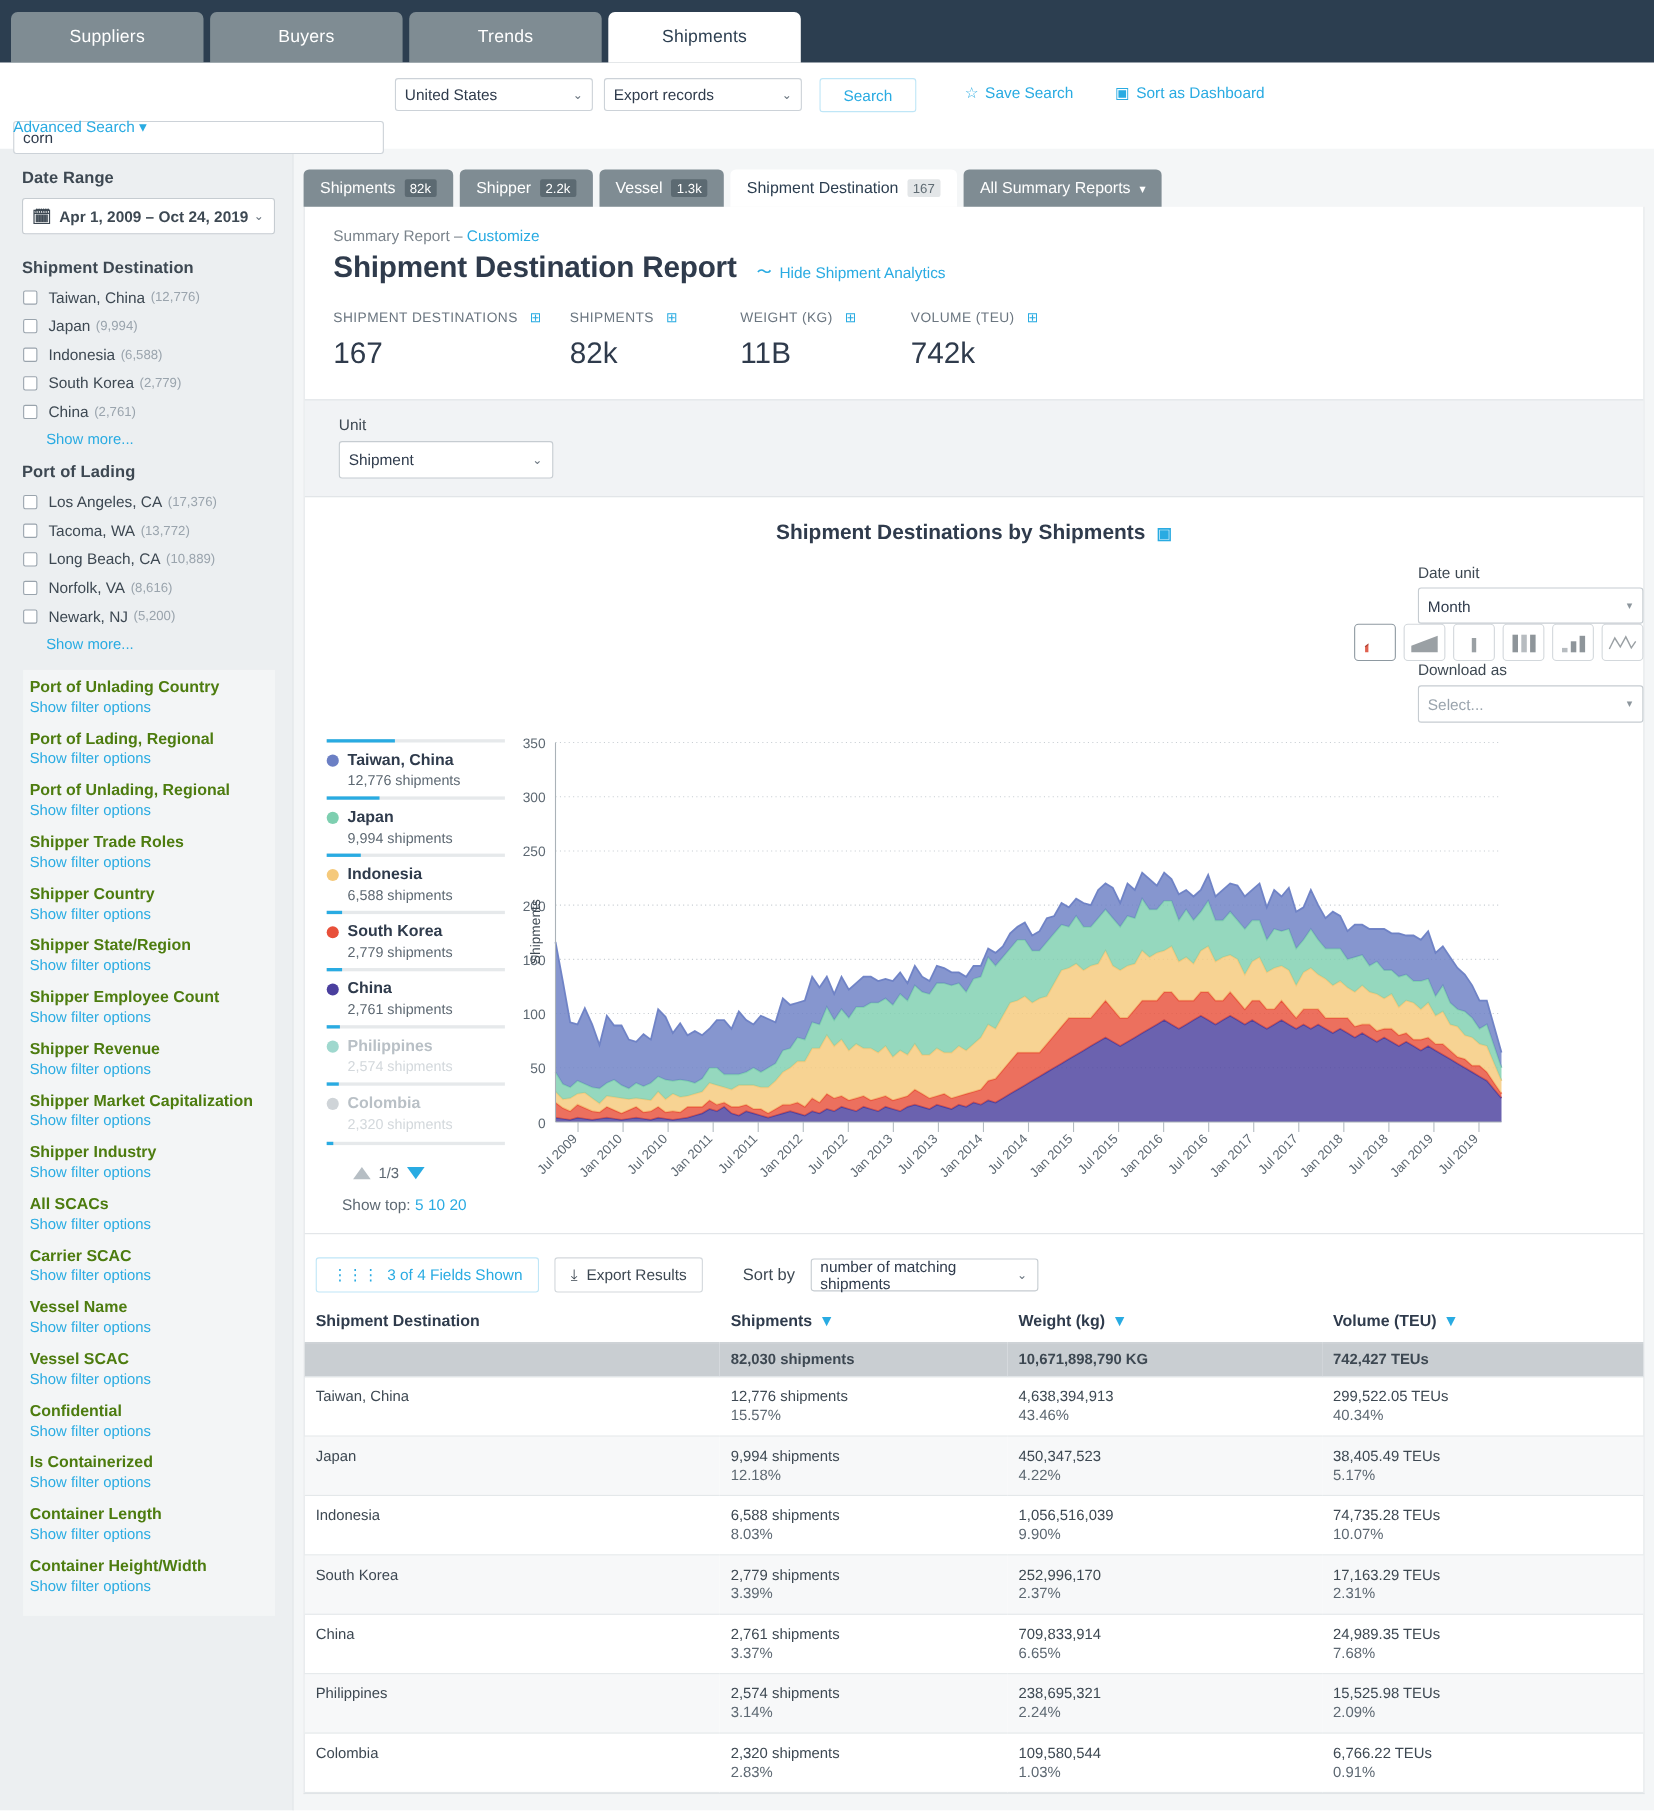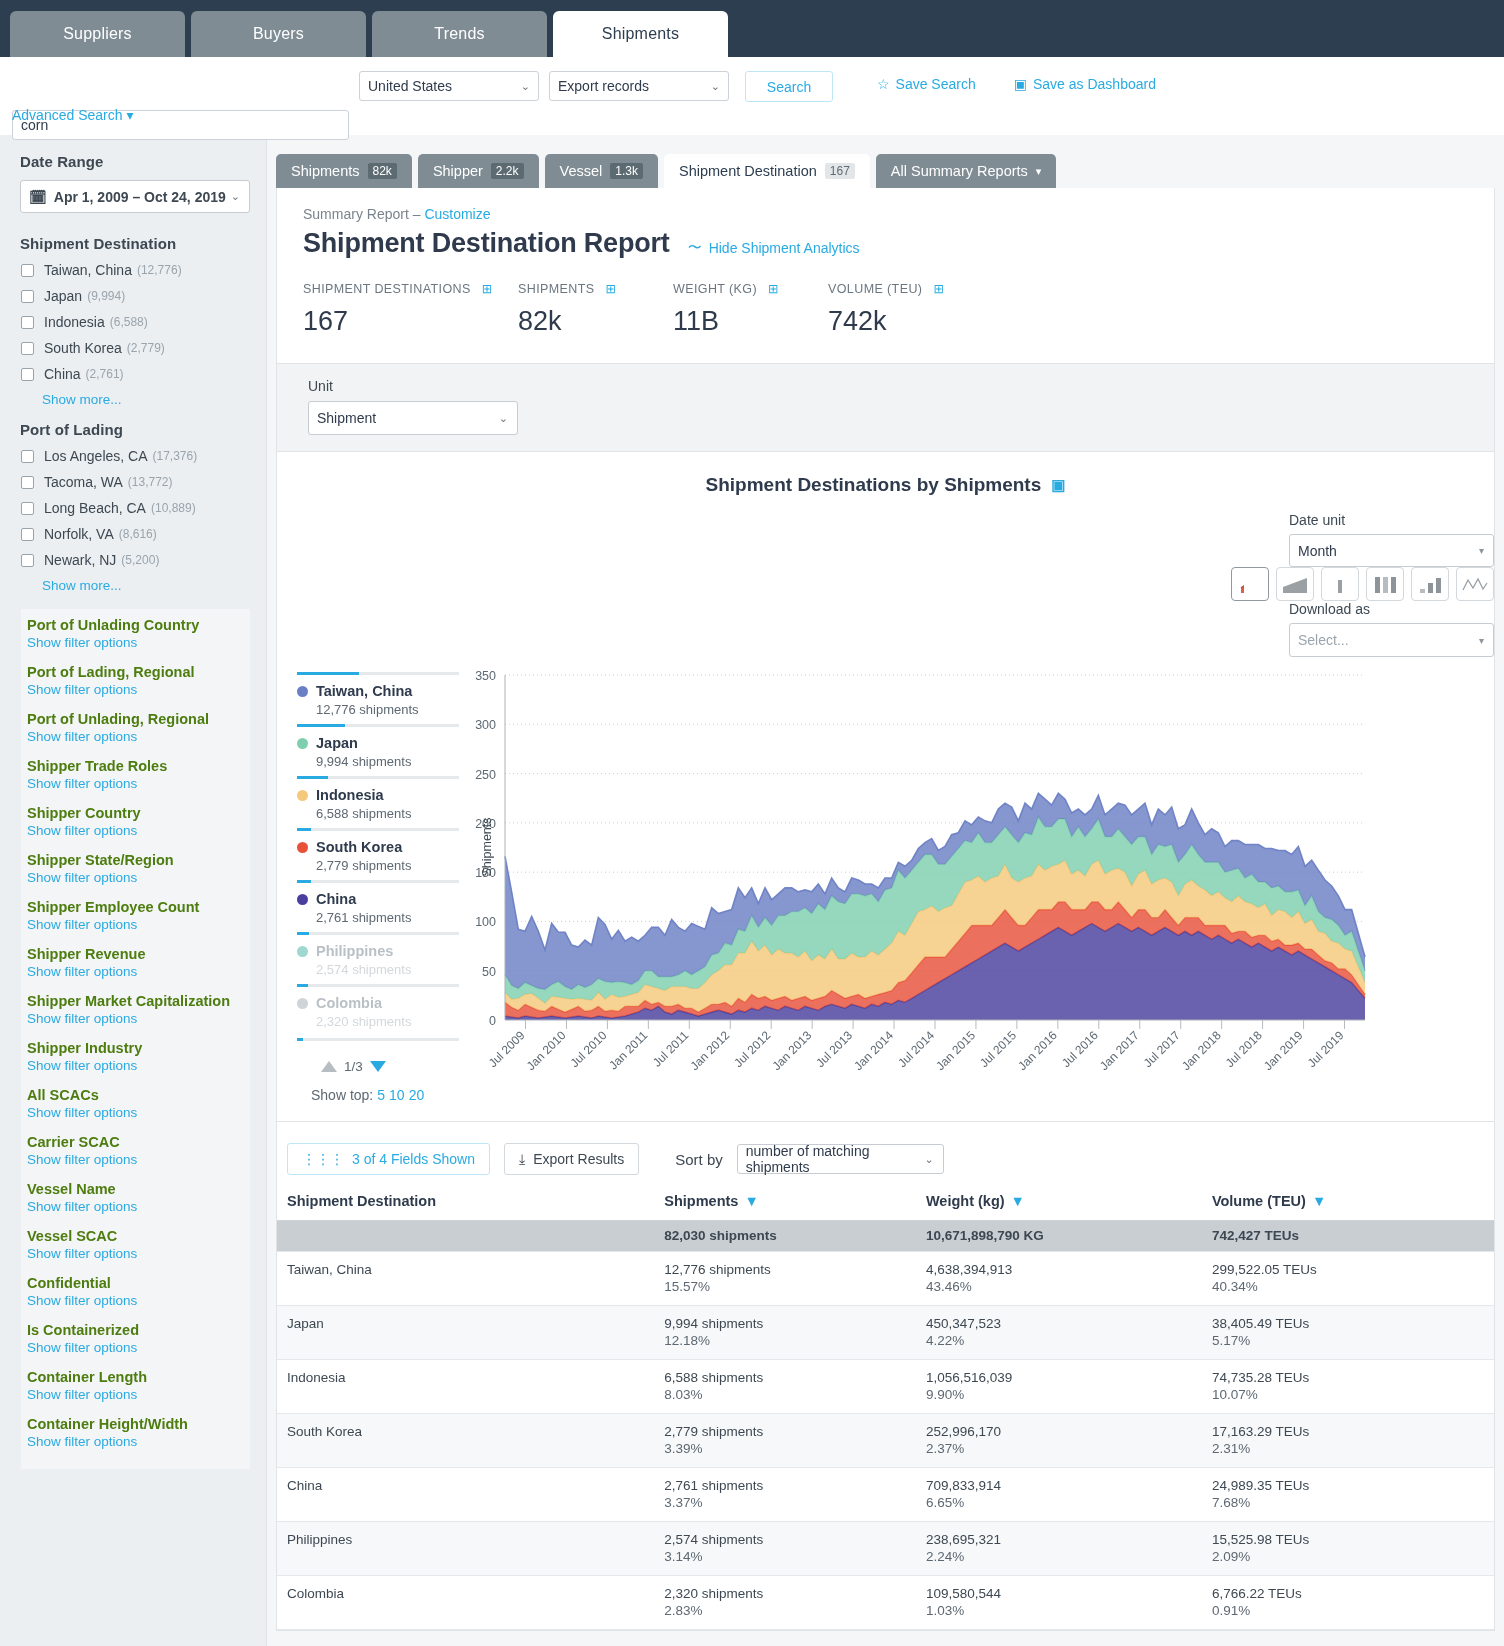--- a/index.html
+++ b/index.html
@@ -69,21 +69,21 @@
   h1 { font-size:27px; margin:0; color:#2f3b4c; font-weight:bold; letter-spacing:-.2px; }
   .hide-an { color:#29abe2; font-size:14px; display:flex; align-items:center; gap:7px; }
 
   .kpis { display:flex; padding:22px 0 4px 26px; }
   .kpi { width:155px; }
   .kpi .lab { font-size:12.5px; letter-spacing:.4px; color:#6b7680; display:flex; align-items:center; gap:11px; }
   .kpi .val { font-size:27px; color:#2f3b4c; margin-top:10px; }
 
   .unitbox { margin:22px 0 0 0; background:#f1f3f5; border:1px solid #e0e4e7; border-left:none; border-right:none; padding:14px 0 16px 31px; }
   .unitbox .lab { font-size:14px; color:#3d4852; margin-bottom:7px; }
-  .unitsel { width:210px; height:34px; background:#fff; border:1px solid #c6ccd1; border-radius:3px;
+  .unitsel { width:195px; height:34px; background:#fff; border:1px solid #c6ccd1; border-radius:3px;
              display:flex; align-items:center; padding:0 8px; font-size:14px; position:relative; }
   .unitsel .cv { position:absolute; right:9px; color:#6b7680; font-size:11px; }
 
   
   .chartcard { border-bottom:1px solid #e0e4e7; padding-bottom:16px; }
   .chart-title { text-align:center; font-size:19px; font-weight:bold; color:#2f3b4c; padding:22px 0 10px 0;
                  display:flex; align-items:center; justify-content:center; gap:10px; }
   .ctrls { display:flex; align-items:flex-end; padding:6px 0 0 12px; gap:0;flex-direction:column; }
   .ctl-l { font-size:14px; color:#3d4852; margin-bottom:6px; }
   .dateunit { width:205px; height:33px; background:#fff; border:1px solid #c6ccd1; border-radius:3px;
@@ -168,21 +168,21 @@
     <span>Export records</span>
     <span class="cv">⌄</span>
   </div>
   <div class="btn-search">Search</div>
   <div class="linkact">
     <span>☆</span>
     <span>Save Search</span>
   </div>
   <div class="linkact" style="margin-left:38px">
     <span>▣</span>
-    <span>Save as Dashboard</span>
+    <span>Sort as Dashboard</span>
   </div>
   <div class="advanced">
     <span>Advanced Search</span>
     <span>▾</span>
   </div>
 </div>
 
 <div class="body">
 
   <div class="sidebar">

